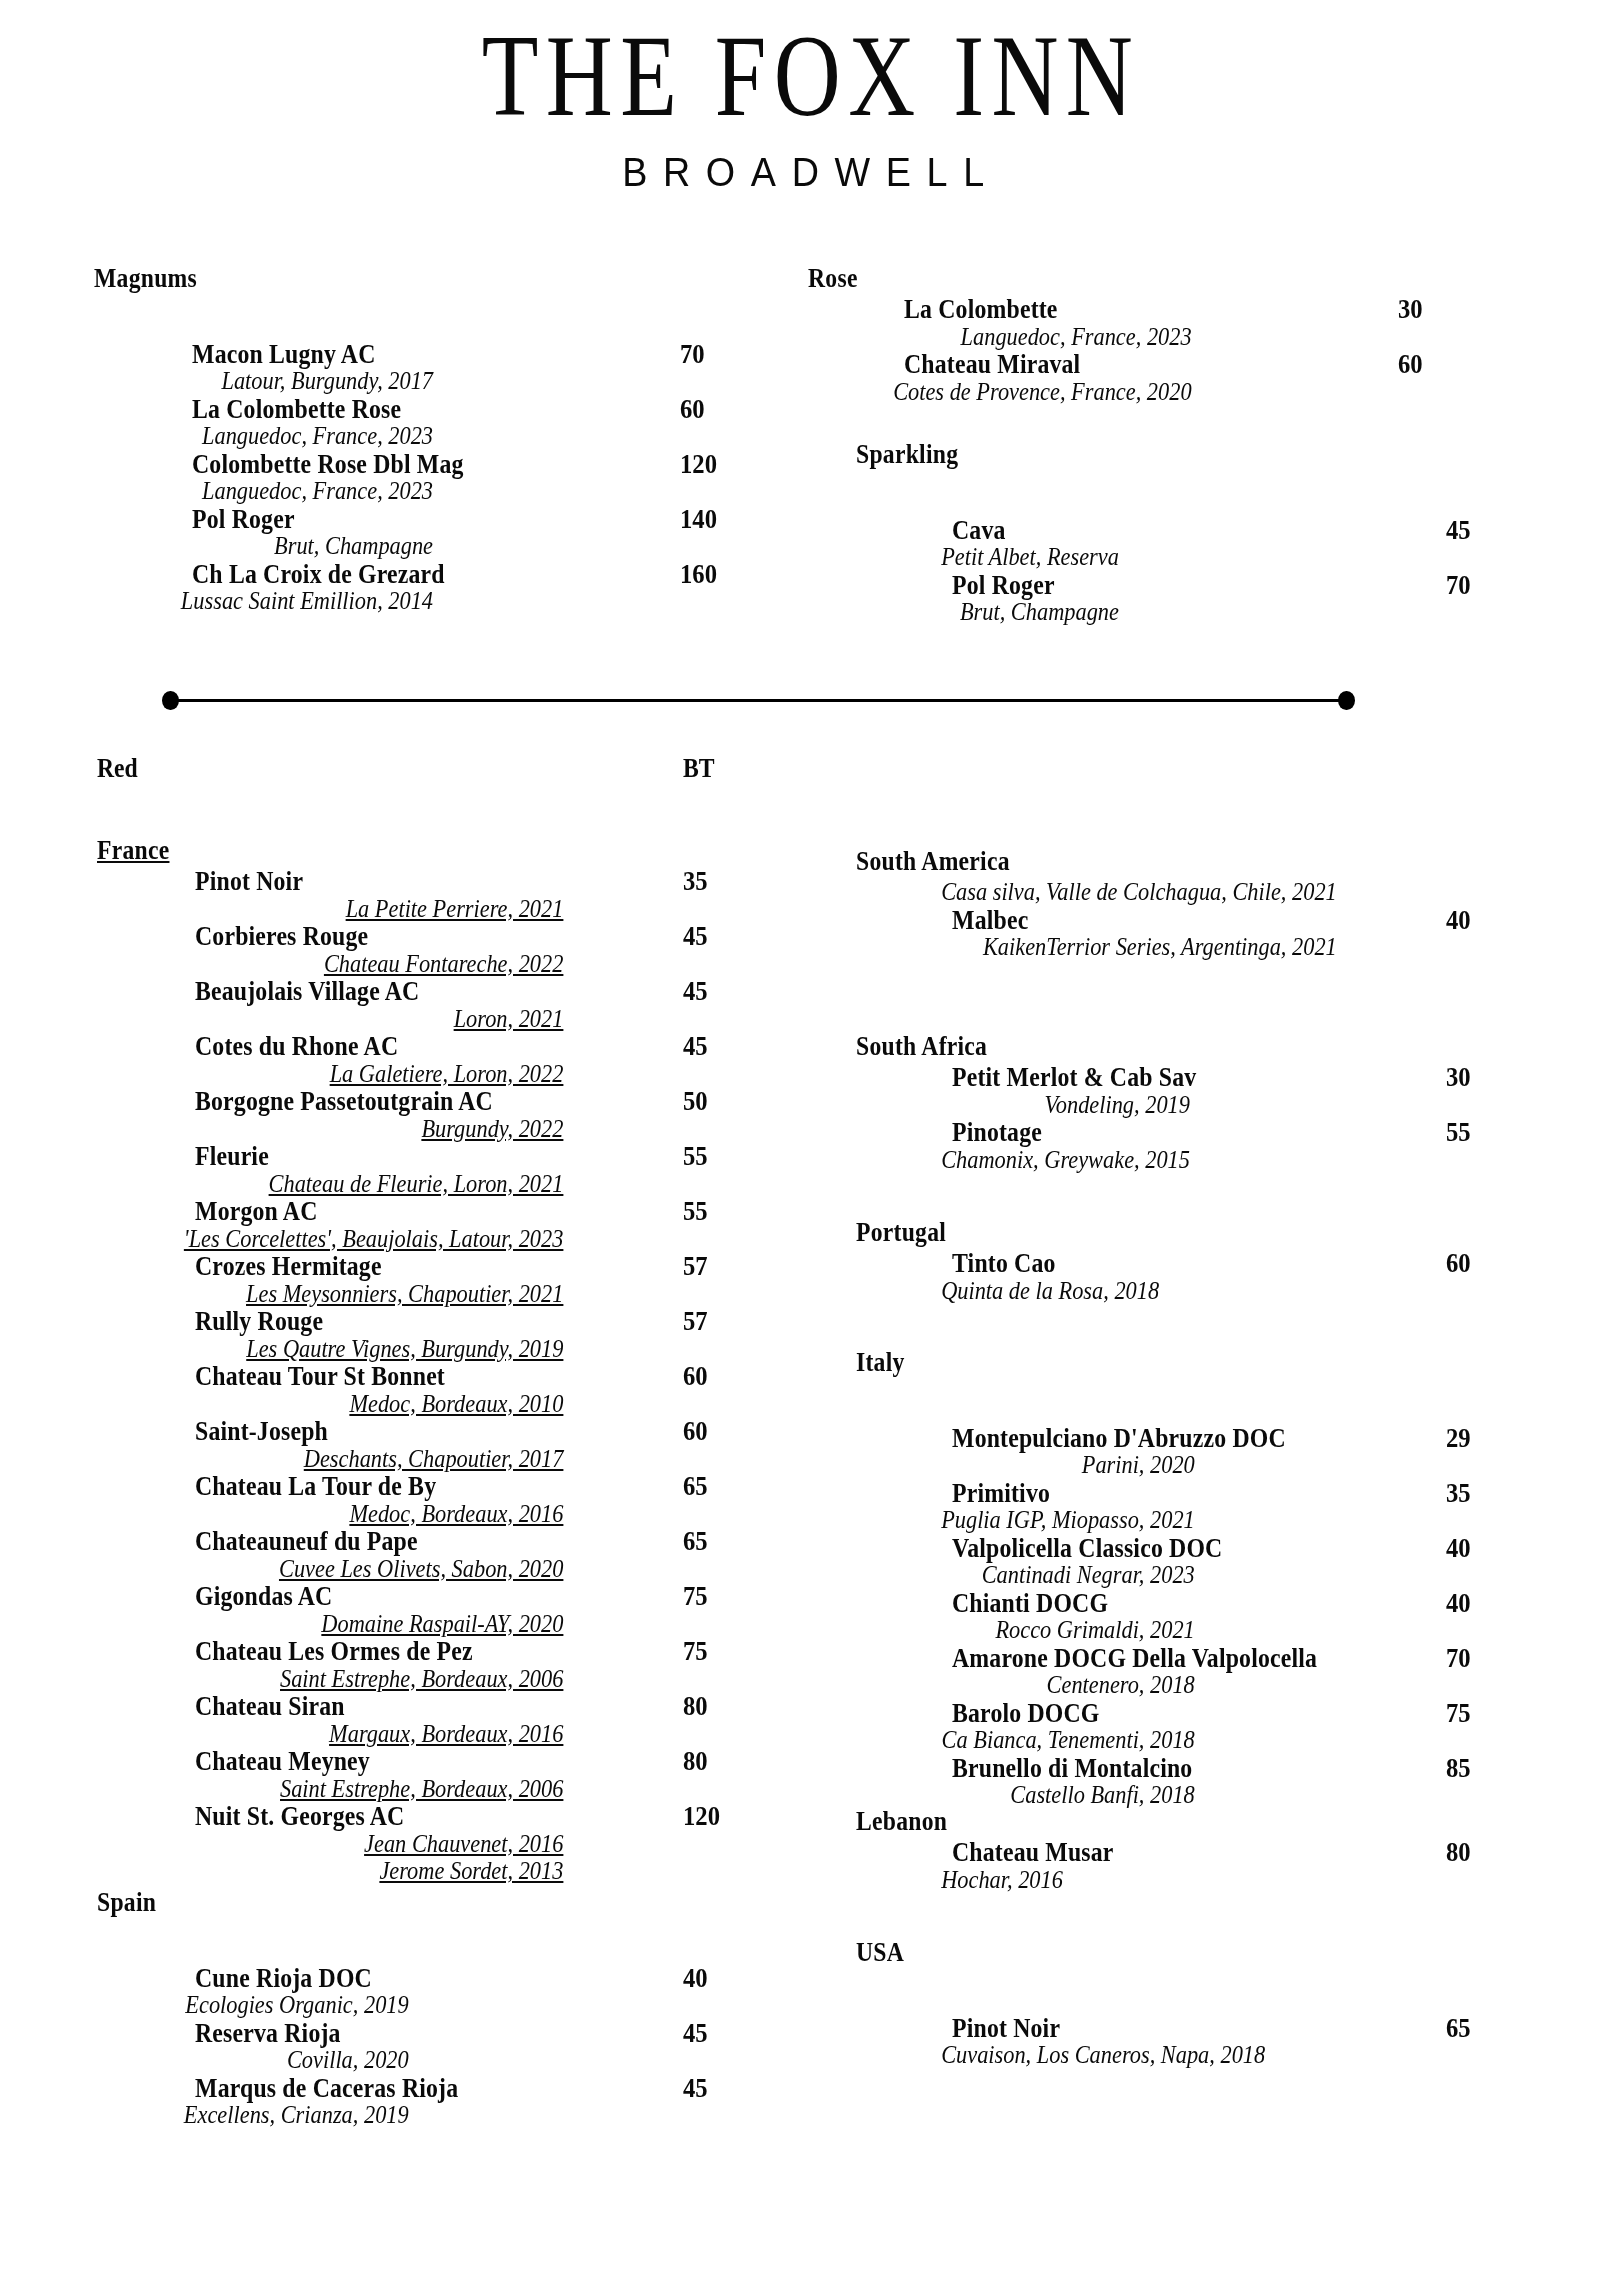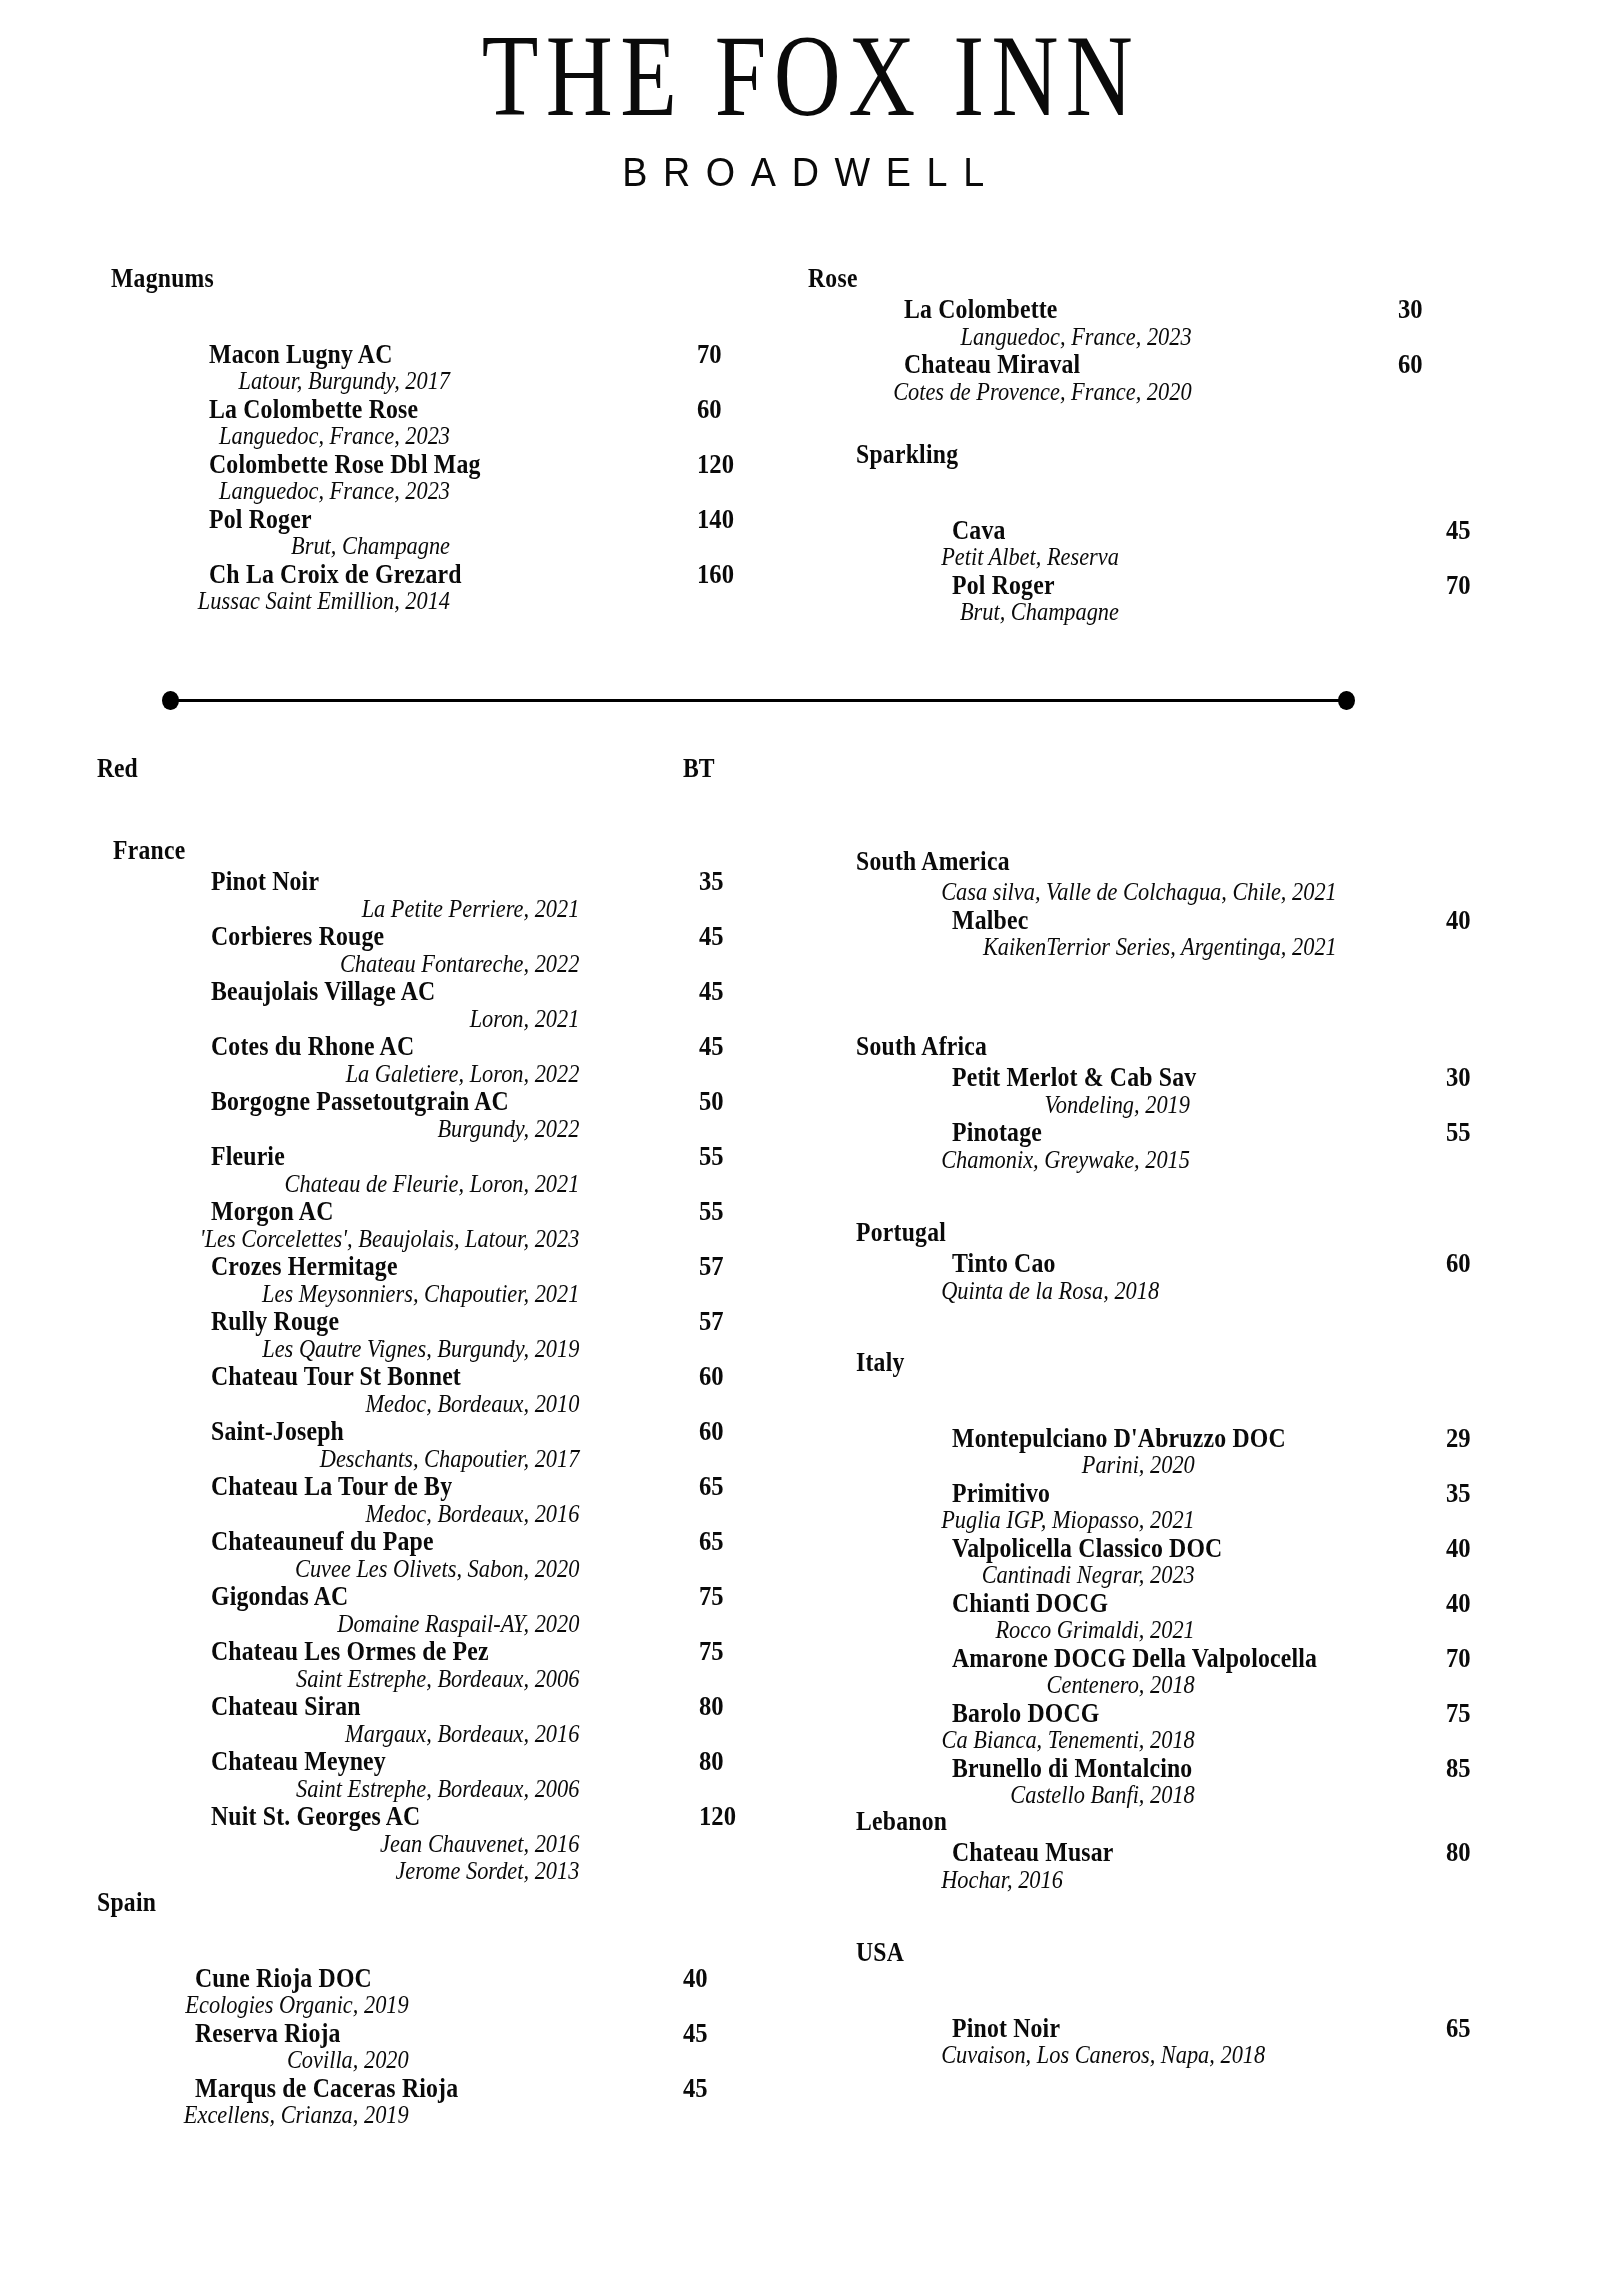--- a/index.html
+++ b/index.html
@@ -154,21 +154,21 @@
 </head>
 <body>
 
 <div class="masthead">
   <div class="brand-title">THE FOX INN</div>
   <div class="brand-sub">BROADWELL</div>
 </div>
 
 <div class="sheet">
 
-  <div class="block" id="blk-magnums" style="left:111px; top:264px;">
+  <div class="block" id="blk-magnums" style="left:94px; top:264px;">
       <div class="sec-head">Magnums</div>
       <div style="height: 48px;"></div>
       <div class="wine-list">
         <div class="wine-row">
           <div class="wine-name" style="left: 98px;">Macon Lugny AC</div>
           <div class="wine-price" style="left: 586px;">70</div>
         </div>
         <div class="wine-desc" style="padding-left: 101px;">Latour, Burgundy, 2017</div>
         <div class="wine-row">
           <div class="wine-name" style="left: 98px;">La Colombette Rose</div>
@@ -229,21 +229,21 @@
 
   <div class="divider">
     <div class="cap cap-left"></div>
     <div class="bar"></div>
     <div class="cap cap-right"></div>
   </div>
 
   <div class="bt-label" style="left:97px; top:754px;">Red</div>
   <div class="bt-label" style="left:683px; top:754px;">BT</div>
 
-  <div class="block" id="blk-france" style="left:113px; top:836px;">
+  <div class="block" id="blk-france" style="left:97px; top:836px;text-decoration:underline;">
       <div class="sec-head">France</div>
       <div style="height: 3.9px;"></div>
       <div class="wine-list">
         <div class="wine-row">
           <div class="wine-name" style="left: 98px;">Pinot Noir</div>
           <div class="wine-price" style="left: 586px;">35</div>
         </div>
         <div class="wine-desc" style="padding-left: 101px;">La Petite Perriere, 2021</div>
         <div class="wine-row">
           <div class="wine-name" style="left: 98px;">Corbieres Rouge</div>

